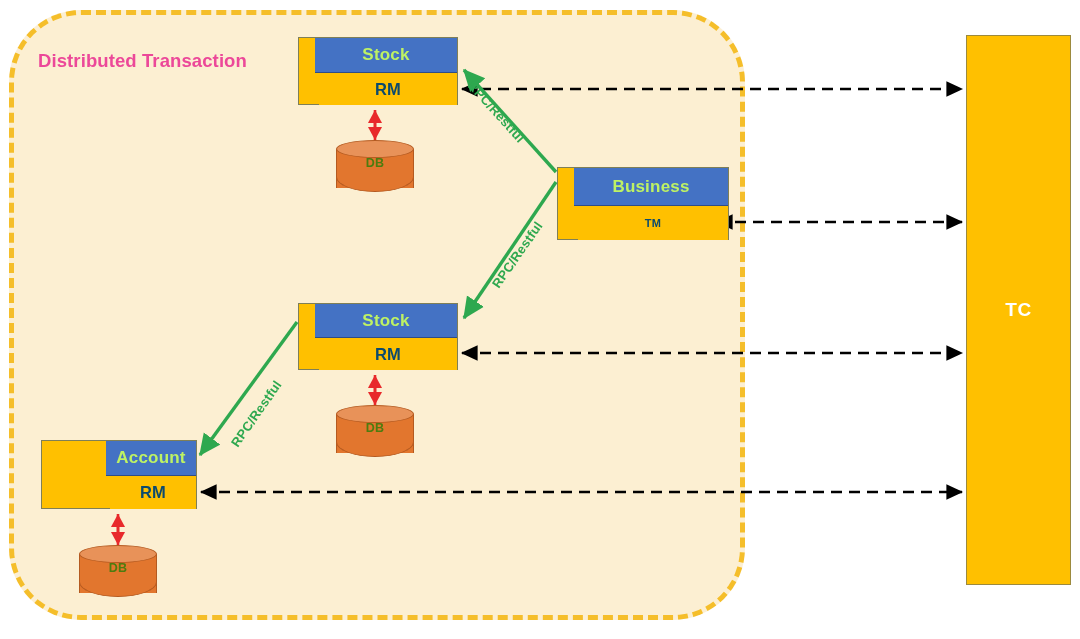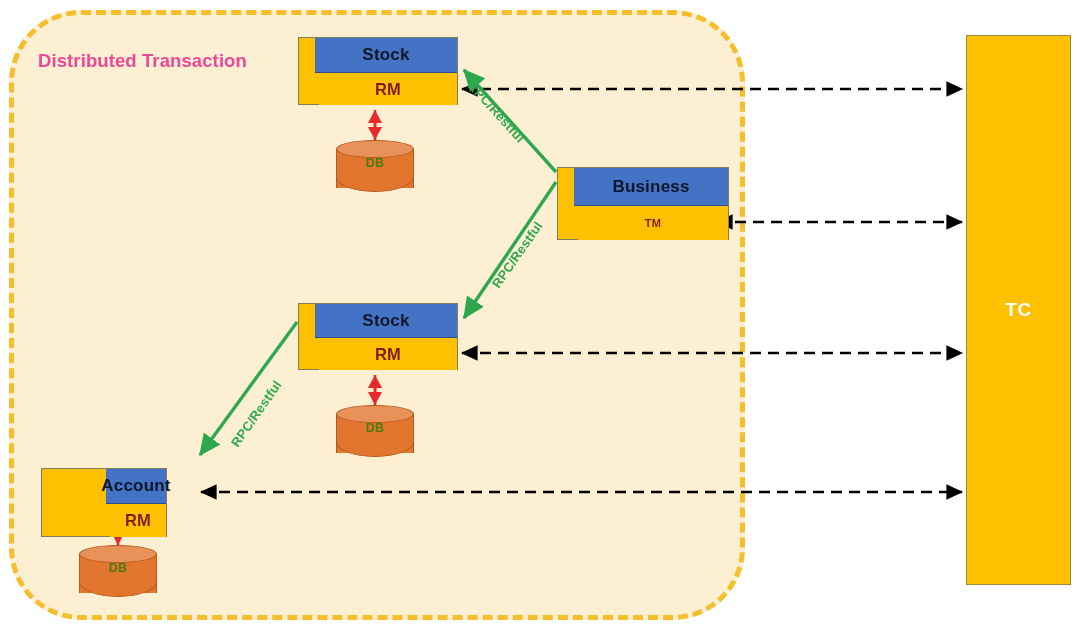--- a/index.html
+++ b/index.html
@@ -50,32 +50,32 @@
   .node {
     position: absolute;
     box-sizing: border-box;
     border: 1px solid #7F7F57;
     background: #FFC000;
   }
   .node .node-head {
     box-sizing: border-box;
     background: #4472C4;
     border-bottom: 1px solid #2F4D86;
-    color: #0f172a;
+    color: #bef264;
     font-weight: bold;
     display: flex;
     align-items: center;
     justify-content: center;
     letter-spacing: 0.2px;
     margin-left: 16px;
   }
   .node .node-body {
     box-sizing: border-box;
     background: #FFC000;
-    color: #7f1d1d;
+    color: #0c4a6e;
     font-weight: bold;
     display: flex;
     align-items: center;
     justify-content: center;
     letter-spacing: 0.2px;
     margin-left: 20px;
   }
   
   .tc-box {
     position: absolute;
@@ -241,21 +241,21 @@
     <div class="node-head" style="height:34px; font-size:17px;">Stock</div>
     <div class="node-body" style="height:32px; font-size:16.5px;">RM</div>
   </div>
   <div class="db" style="left:336px; top:405px;">
     <div class="db-body"></div>
     <div class="db-bottom"></div>
     <div class="db-top"></div>
     <div class="db-label">DB</div>
   </div>
 
-  <div class="node" style="left:41px; top:468px; width:126px; height:69px;padding-left:48px;">
+  <div class="node" style="left:41px; top:440px; width:156px; height:69px;padding-left:48px;">
     <div class="node-head" style="height:35px; font-size:17px;">Account</div>
     <div class="node-body" style="height:33px; font-size:16.5px;">RM</div>
   </div>
   <div class="db" style="left:79px; top:545px;">
     <div class="db-body"></div>
     <div class="db-bottom"></div>
     <div class="db-top"></div>
     <div class="db-label">DB</div>
   </div>
 

